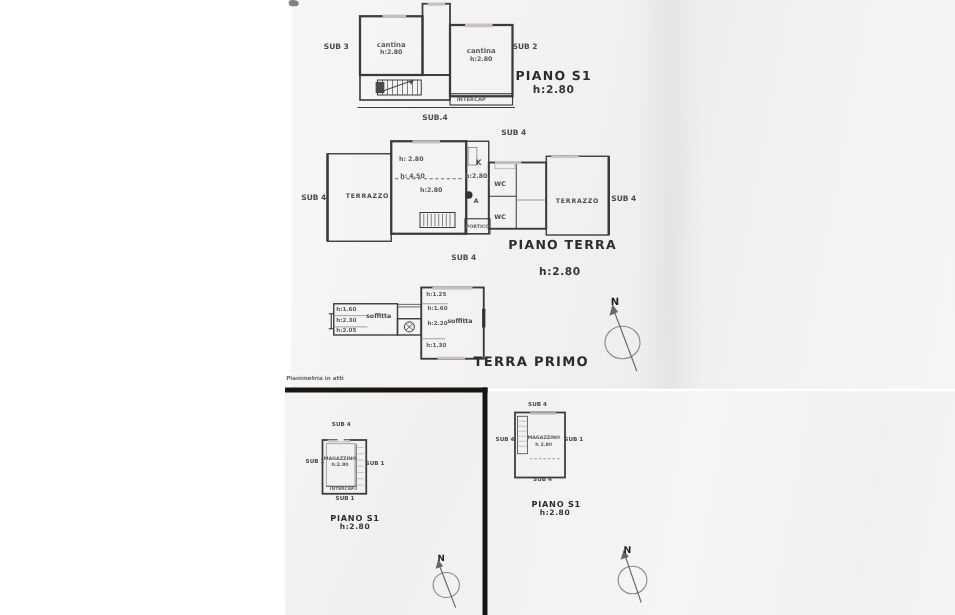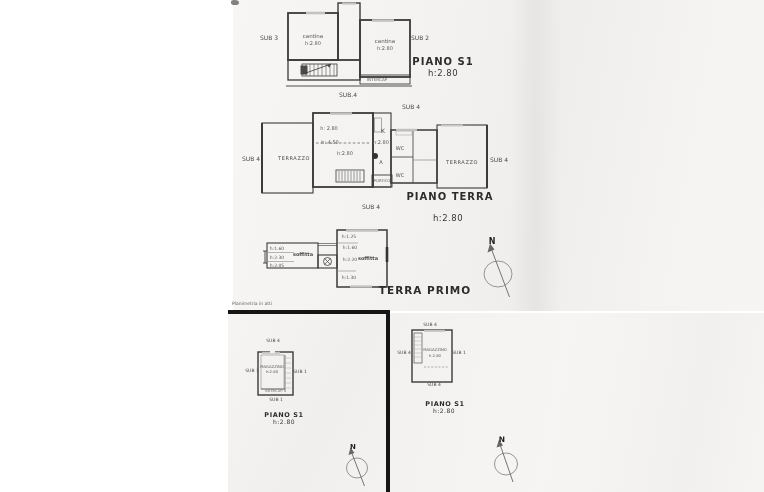--- a/index.html
+++ b/index.html
@@ -20,21 +20,21 @@
   .divider{position:absolute;background:#151515;}
   #divider-h{left:228px;top:310px;width:162px;height:4px;}
   #divider-v{left:386px;top:310px;width:4px;height:182px;}
 
   #smudge{position:absolute;left:231px;top:0;width:8px;height:5px;background:#6c6c6c;
     border-radius:40% 60% 50% 50%;opacity:.85;}
 
   svg.lines{position:absolute;left:0;top:0;}
 
   .lb{position:absolute;transform:translate(-50%,-50%);white-space:nowrap;
-      color:#4a4a4a;line-height:1;}
+      color:#4a4a4a;line-height:1;font-weight:bold;}
   .ttl{color:#2c2c2c;font-weight:bold;letter-spacing:1px;}
   .hh{color:#363636;letter-spacing:.5px;}
   .dim{color:#5a5a5a;}
   .tiny{color:#666;}
   .north{color:#1f1f1f;font-weight:bold;}
 </style>
 </head>
 <body>
 
 <div id="stage">

